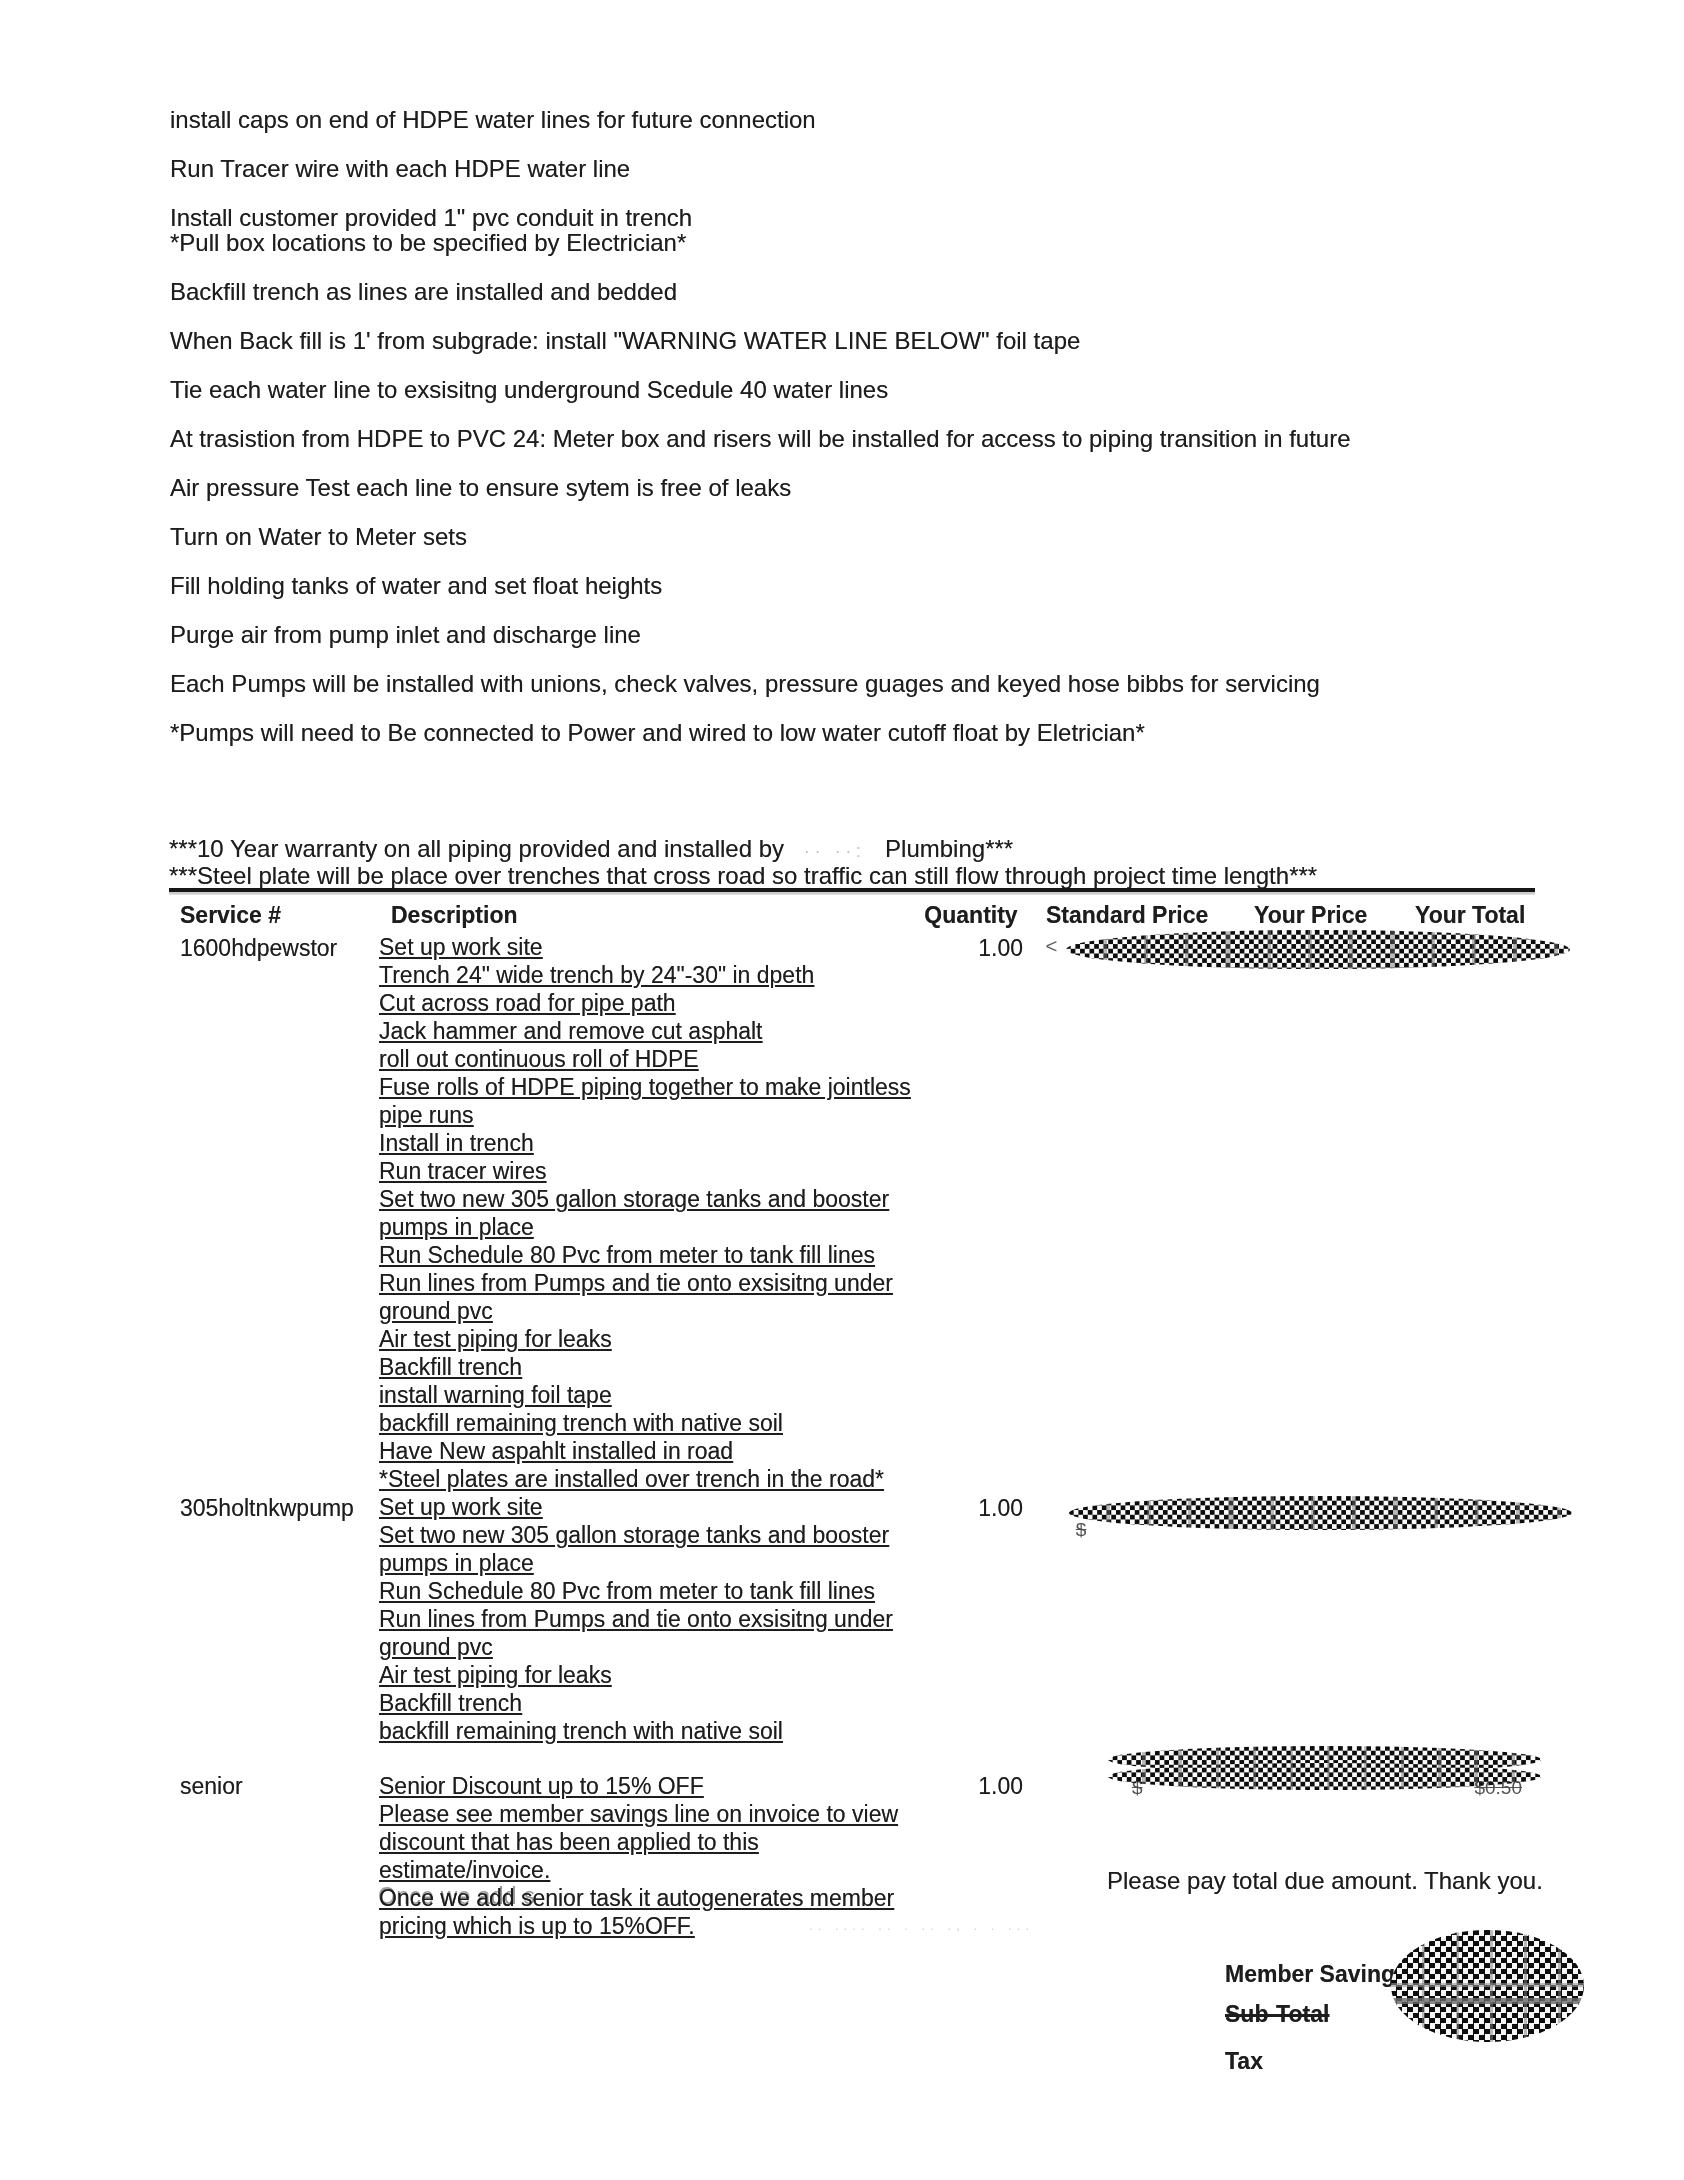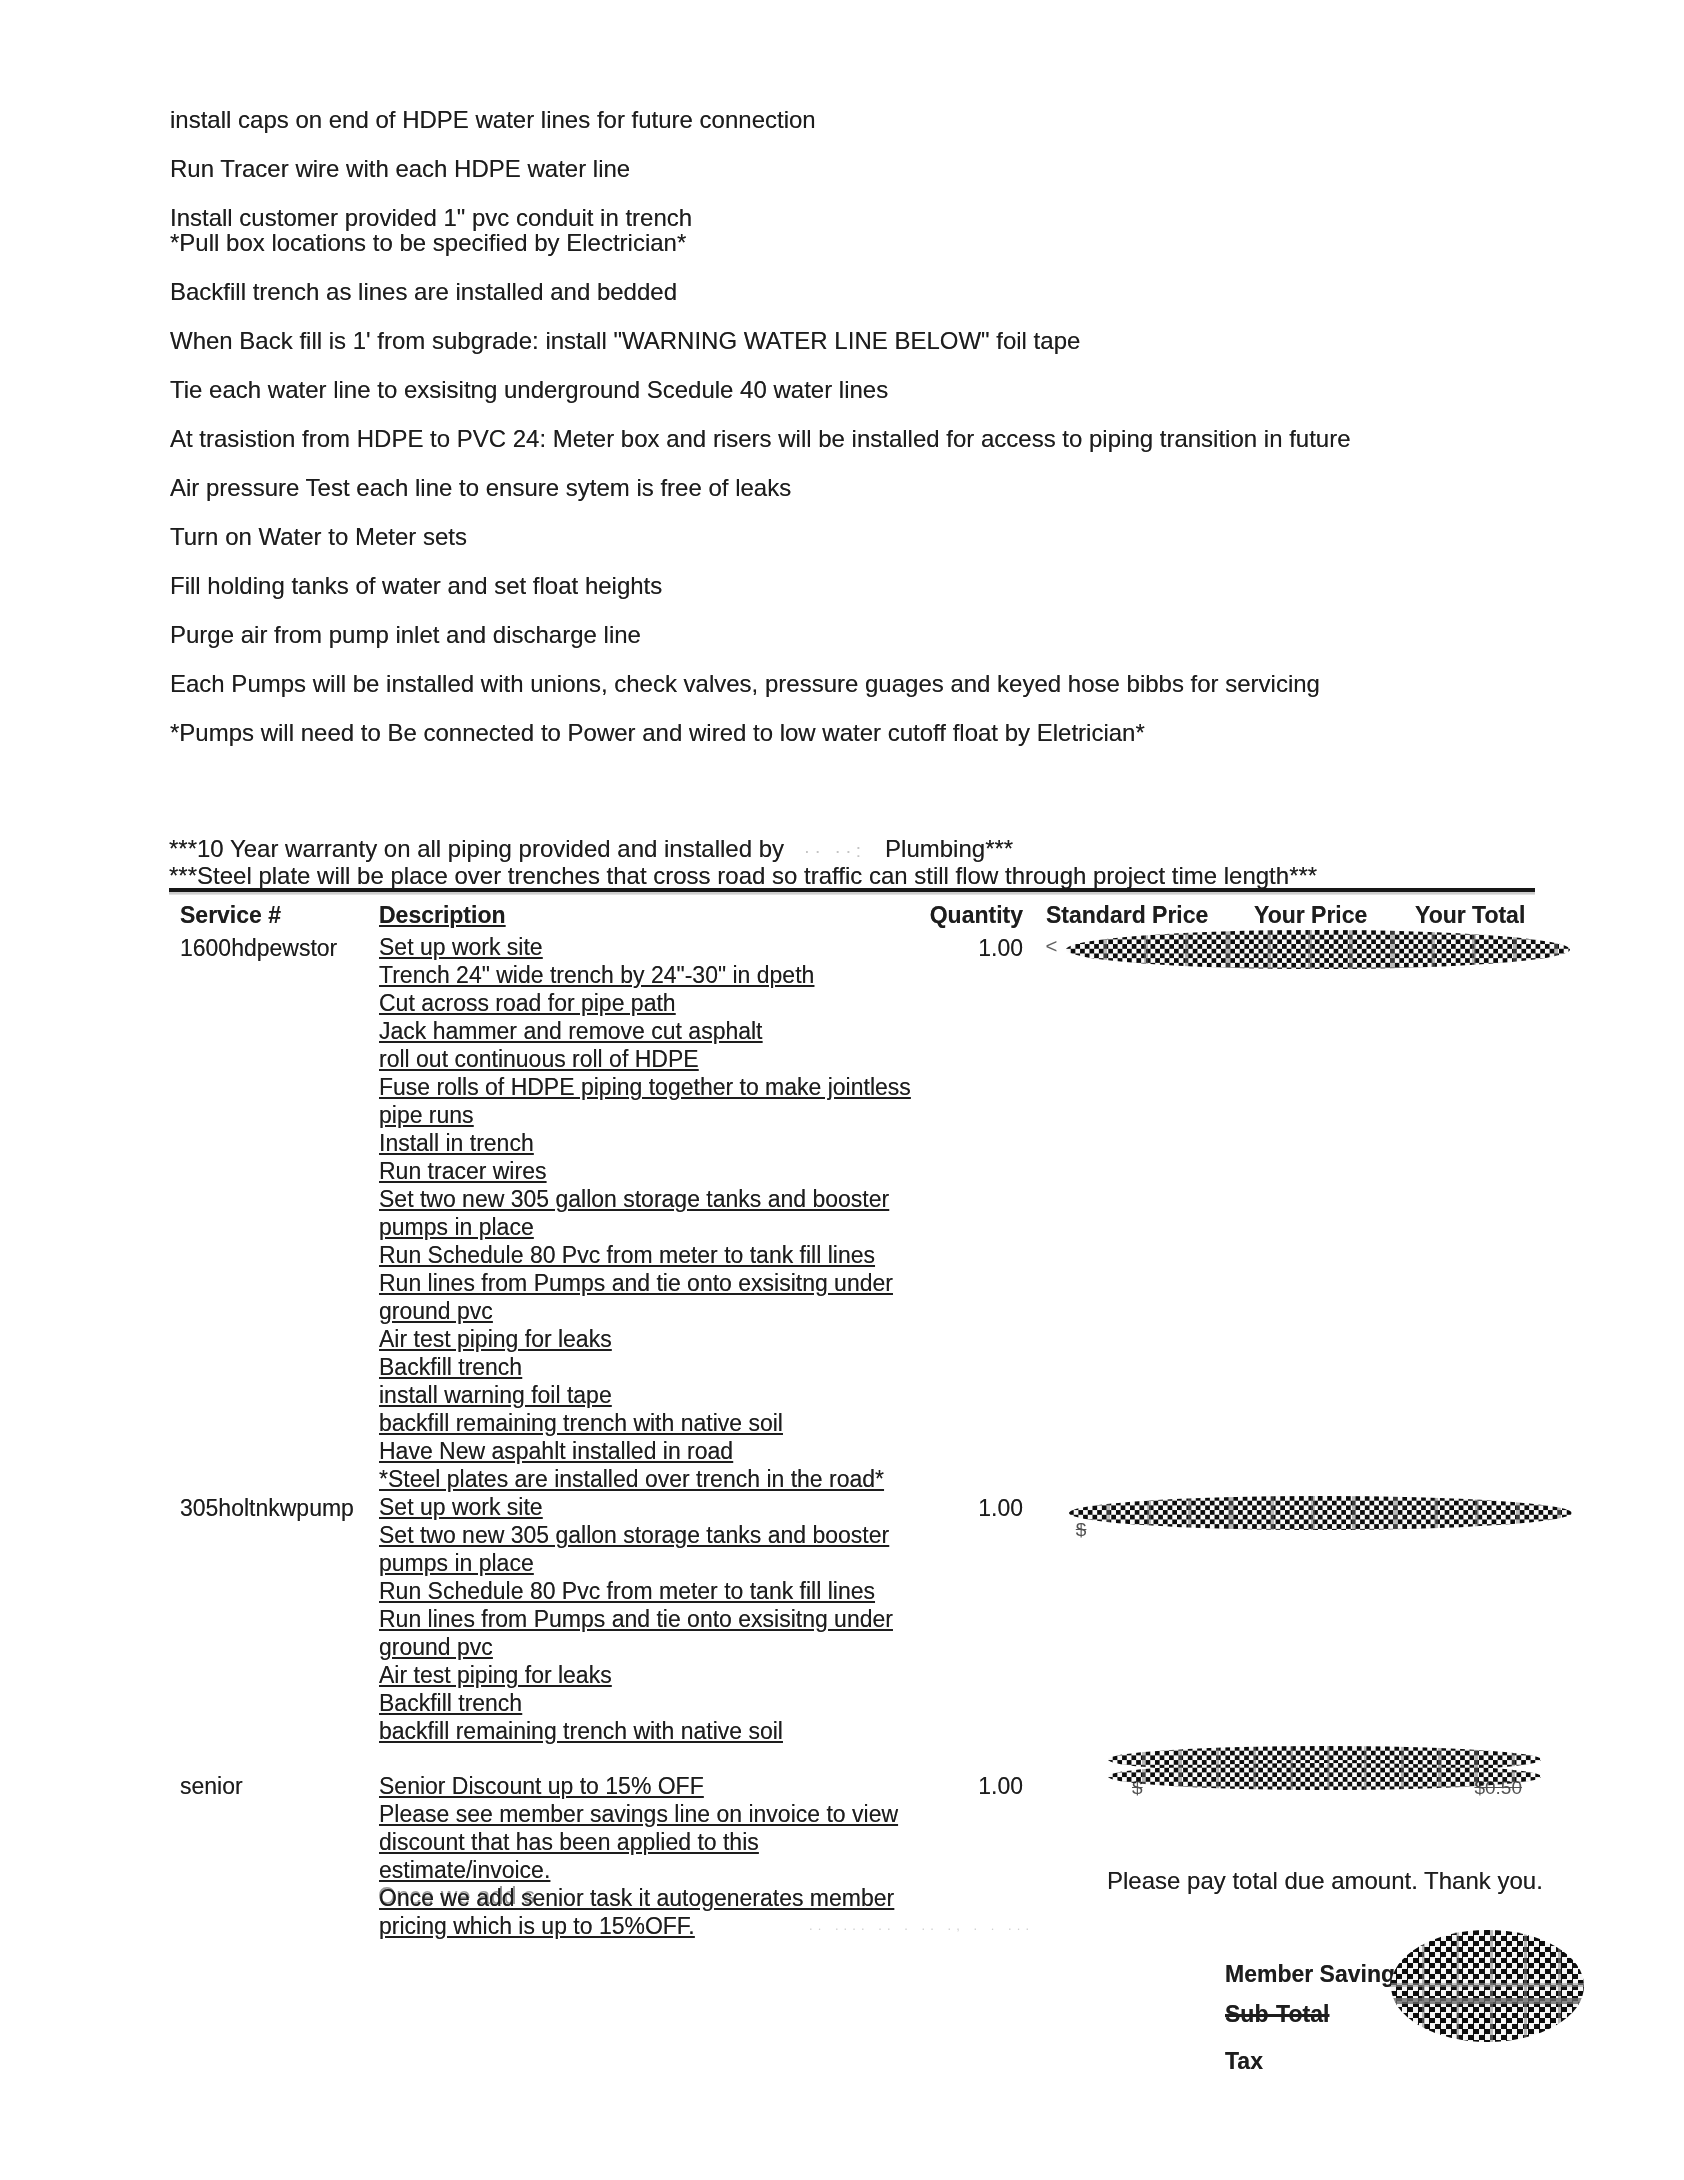--- a/index.html
+++ b/index.html
@@ -17,22 +17,22 @@
   .redacted-name{
     display:inline-block;width:101px;color:#c4c4c4;text-align:center;
     letter-spacing:4.3px;font-size:19px;text-shadow:none;vertical-align:baseline;
   }
   
   .table{position:absolute;left:169px;top:888px;width:1366px;}
   .rule{height:4.3px;background:#171717;box-shadow:0 2.6px 0 rgba(23,23,23,.22);}
   .thead{position:relative;height:41px;}
   .thead span{position:absolute;top:10.2px;font-size:23px;font-weight:bold;white-space:nowrap;}
   .th-service{left:11px;}
-  .th-desc{left:210px;text-decoration:underline;}
-  .th-qty{left:750px;width:104px;text-align:right;}
+  .th-desc{left:222px;}
+  .th-qty{left:750px;width:104px;text-align:center;}
   .th-sp{left:877px;}
   .th-yp{left:1085px;}
   .th-yt{left:1246px;}
   .trow{position:relative;}
   .svc{position:absolute;left:11px;top:1.7px;font-size:23px;white-space:nowrap;}
   .desc{margin-left:210px;width:596px;font-size:23px;line-height:28px;white-space:pre-line;text-decoration:underline;}
   .qty{position:absolute;left:750px;width:104px;top:1.7px;text-align:right;font-size:23px;}
   
   .scribble{position:absolute;border-radius:50%;
     background:

